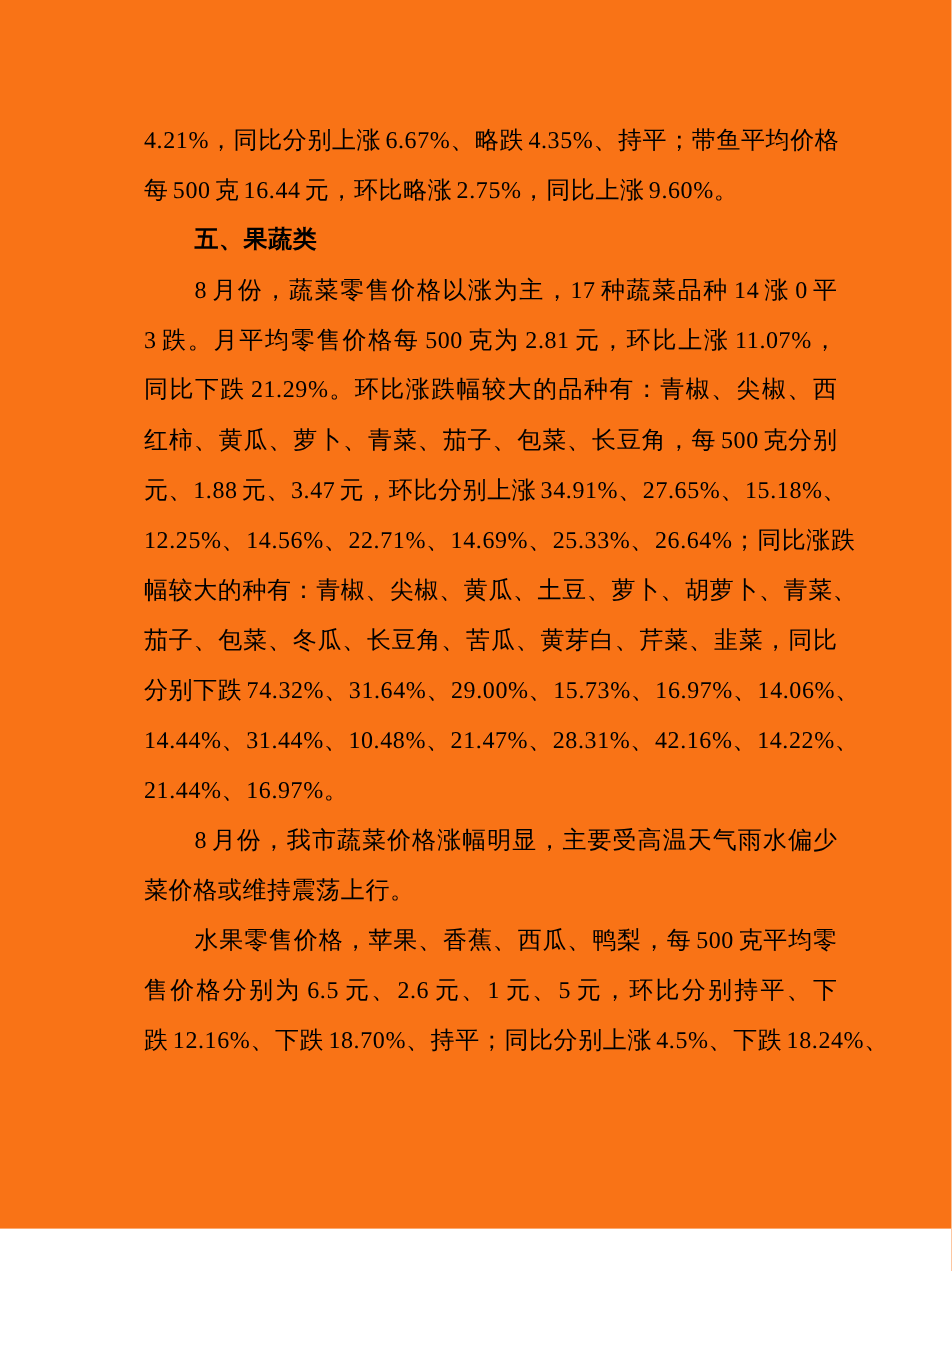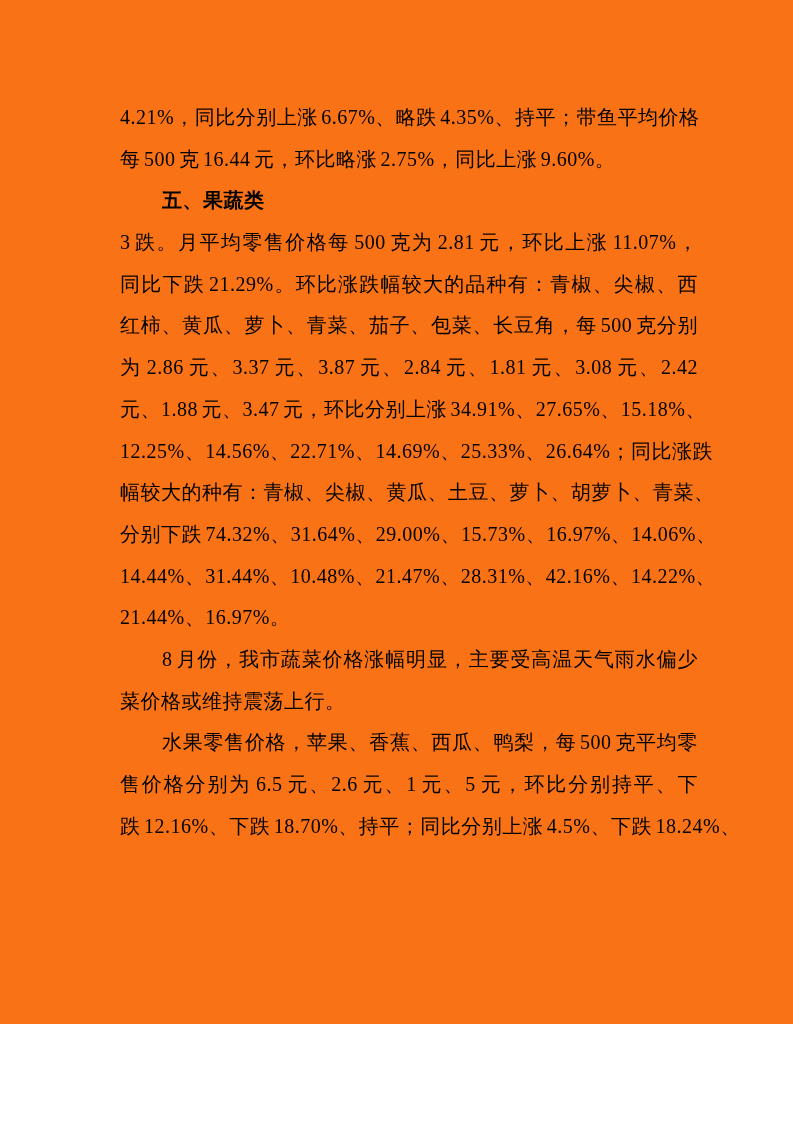--- a/index.html
+++ b/index.html
@@ -55,27 +55,28 @@
 <body>
 
 <div class="page">
   <div class="content">
 
     <div class="line just">4.21%，同比分别上涨 6.67%、略跌 4.35%、持平；带鱼平均价格</div>
     <div class="line">每 500 克 16.44 元，环比略涨 2.75%，同比上涨 9.60%。</div>
 
     <div class="line indent heading">五、果蔬类</div>
 
+    <div class="line indent just">8 月份，蔬菜零售价格以涨为主，17 种蔬菜品种 14 涨 0 平</div>
     <div class="line just">3 跌。月平均零售价格每 500 克为 2.81 元，环比上涨 11.07%，</div>
     <div class="line just">同比下跌 21.29%。环比涨跌幅较大的品种有：青椒、尖椒、西</div>
     <div class="line just">红柿、黄瓜、萝卜、青菜、茄子、包菜、长豆角，每 500 克分别</div>
-    <div class="line just">为 2.86 元、3.37 元、3.87 元、2.84 元、1.81 元、3.08 元、2.42</div>
     <div class="line just">元、1.88 元、3.47 元，环比分别上涨 34.91%、27.65%、15.18%、</div>
     <div class="line just">12.25%、14.56%、22.71%、14.69%、25.33%、26.64%；同比涨跌</div>
     <div class="line just">幅较大的种有：青椒、尖椒、黄瓜、土豆、萝卜、胡萝卜、青菜、</div>
+    <div class="line just">茄子、包菜、冬瓜、长豆角、苦瓜、黄芽白、芹菜、韭菜，同比</div>
     <div class="line just">分别下跌 74.32%、31.64%、29.00%、15.73%、16.97%、14.06%、</div>
     <div class="line just">14.44%、31.44%、10.48%、21.47%、28.31%、42.16%、14.22%、</div>
     <div class="line">21.44%、16.97%。</div>
 
     <div class="line indent just">8 月份，我市蔬菜价格涨幅明显，主要受高温天气雨水偏少</div>
     <div class="line">菜价格或维持震荡上行。</div>
 
     <div class="line indent just">水果零售价格，苹果、香蕉、西瓜、鸭梨，每 500 克平均零</div>
     <div class="line just">售价格分别为 6.5 元、2.6 元、1 元、5 元，环比分别持平、下</div>
     <div class="line just">跌 12.16%、下跌 18.70%、持平；同比分别上涨 4.5%、下跌 18.24%、</div>

